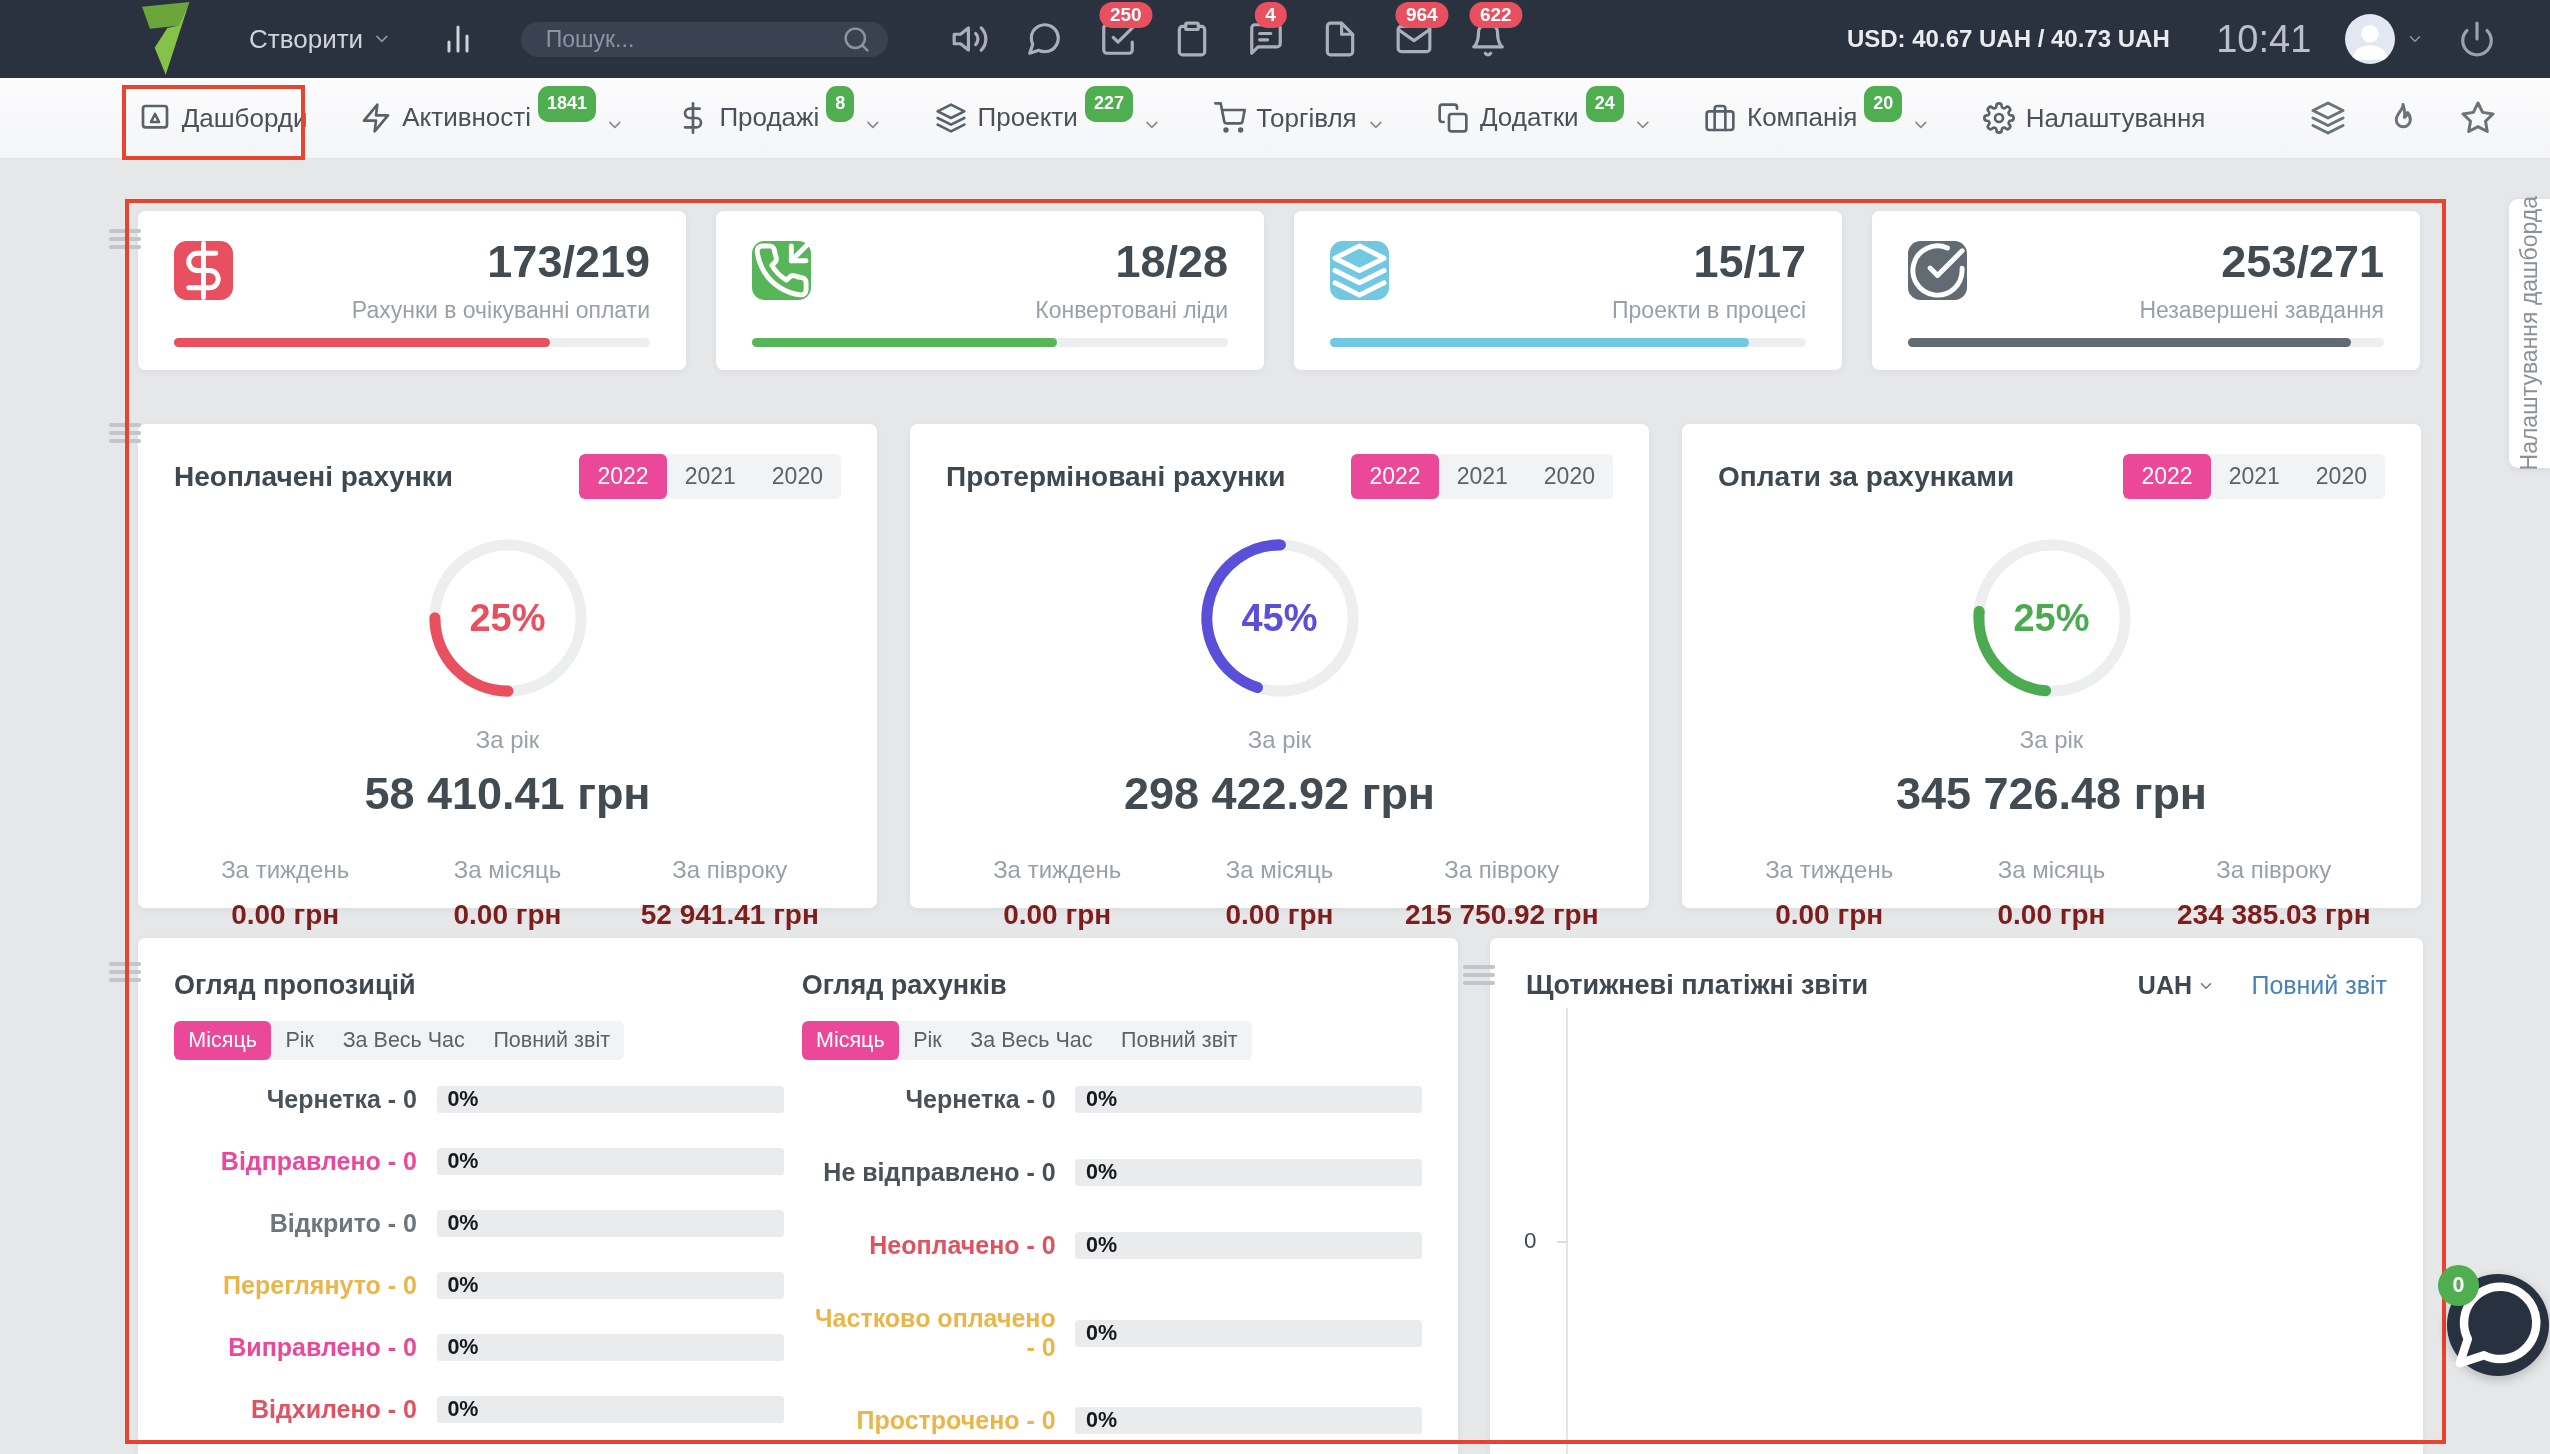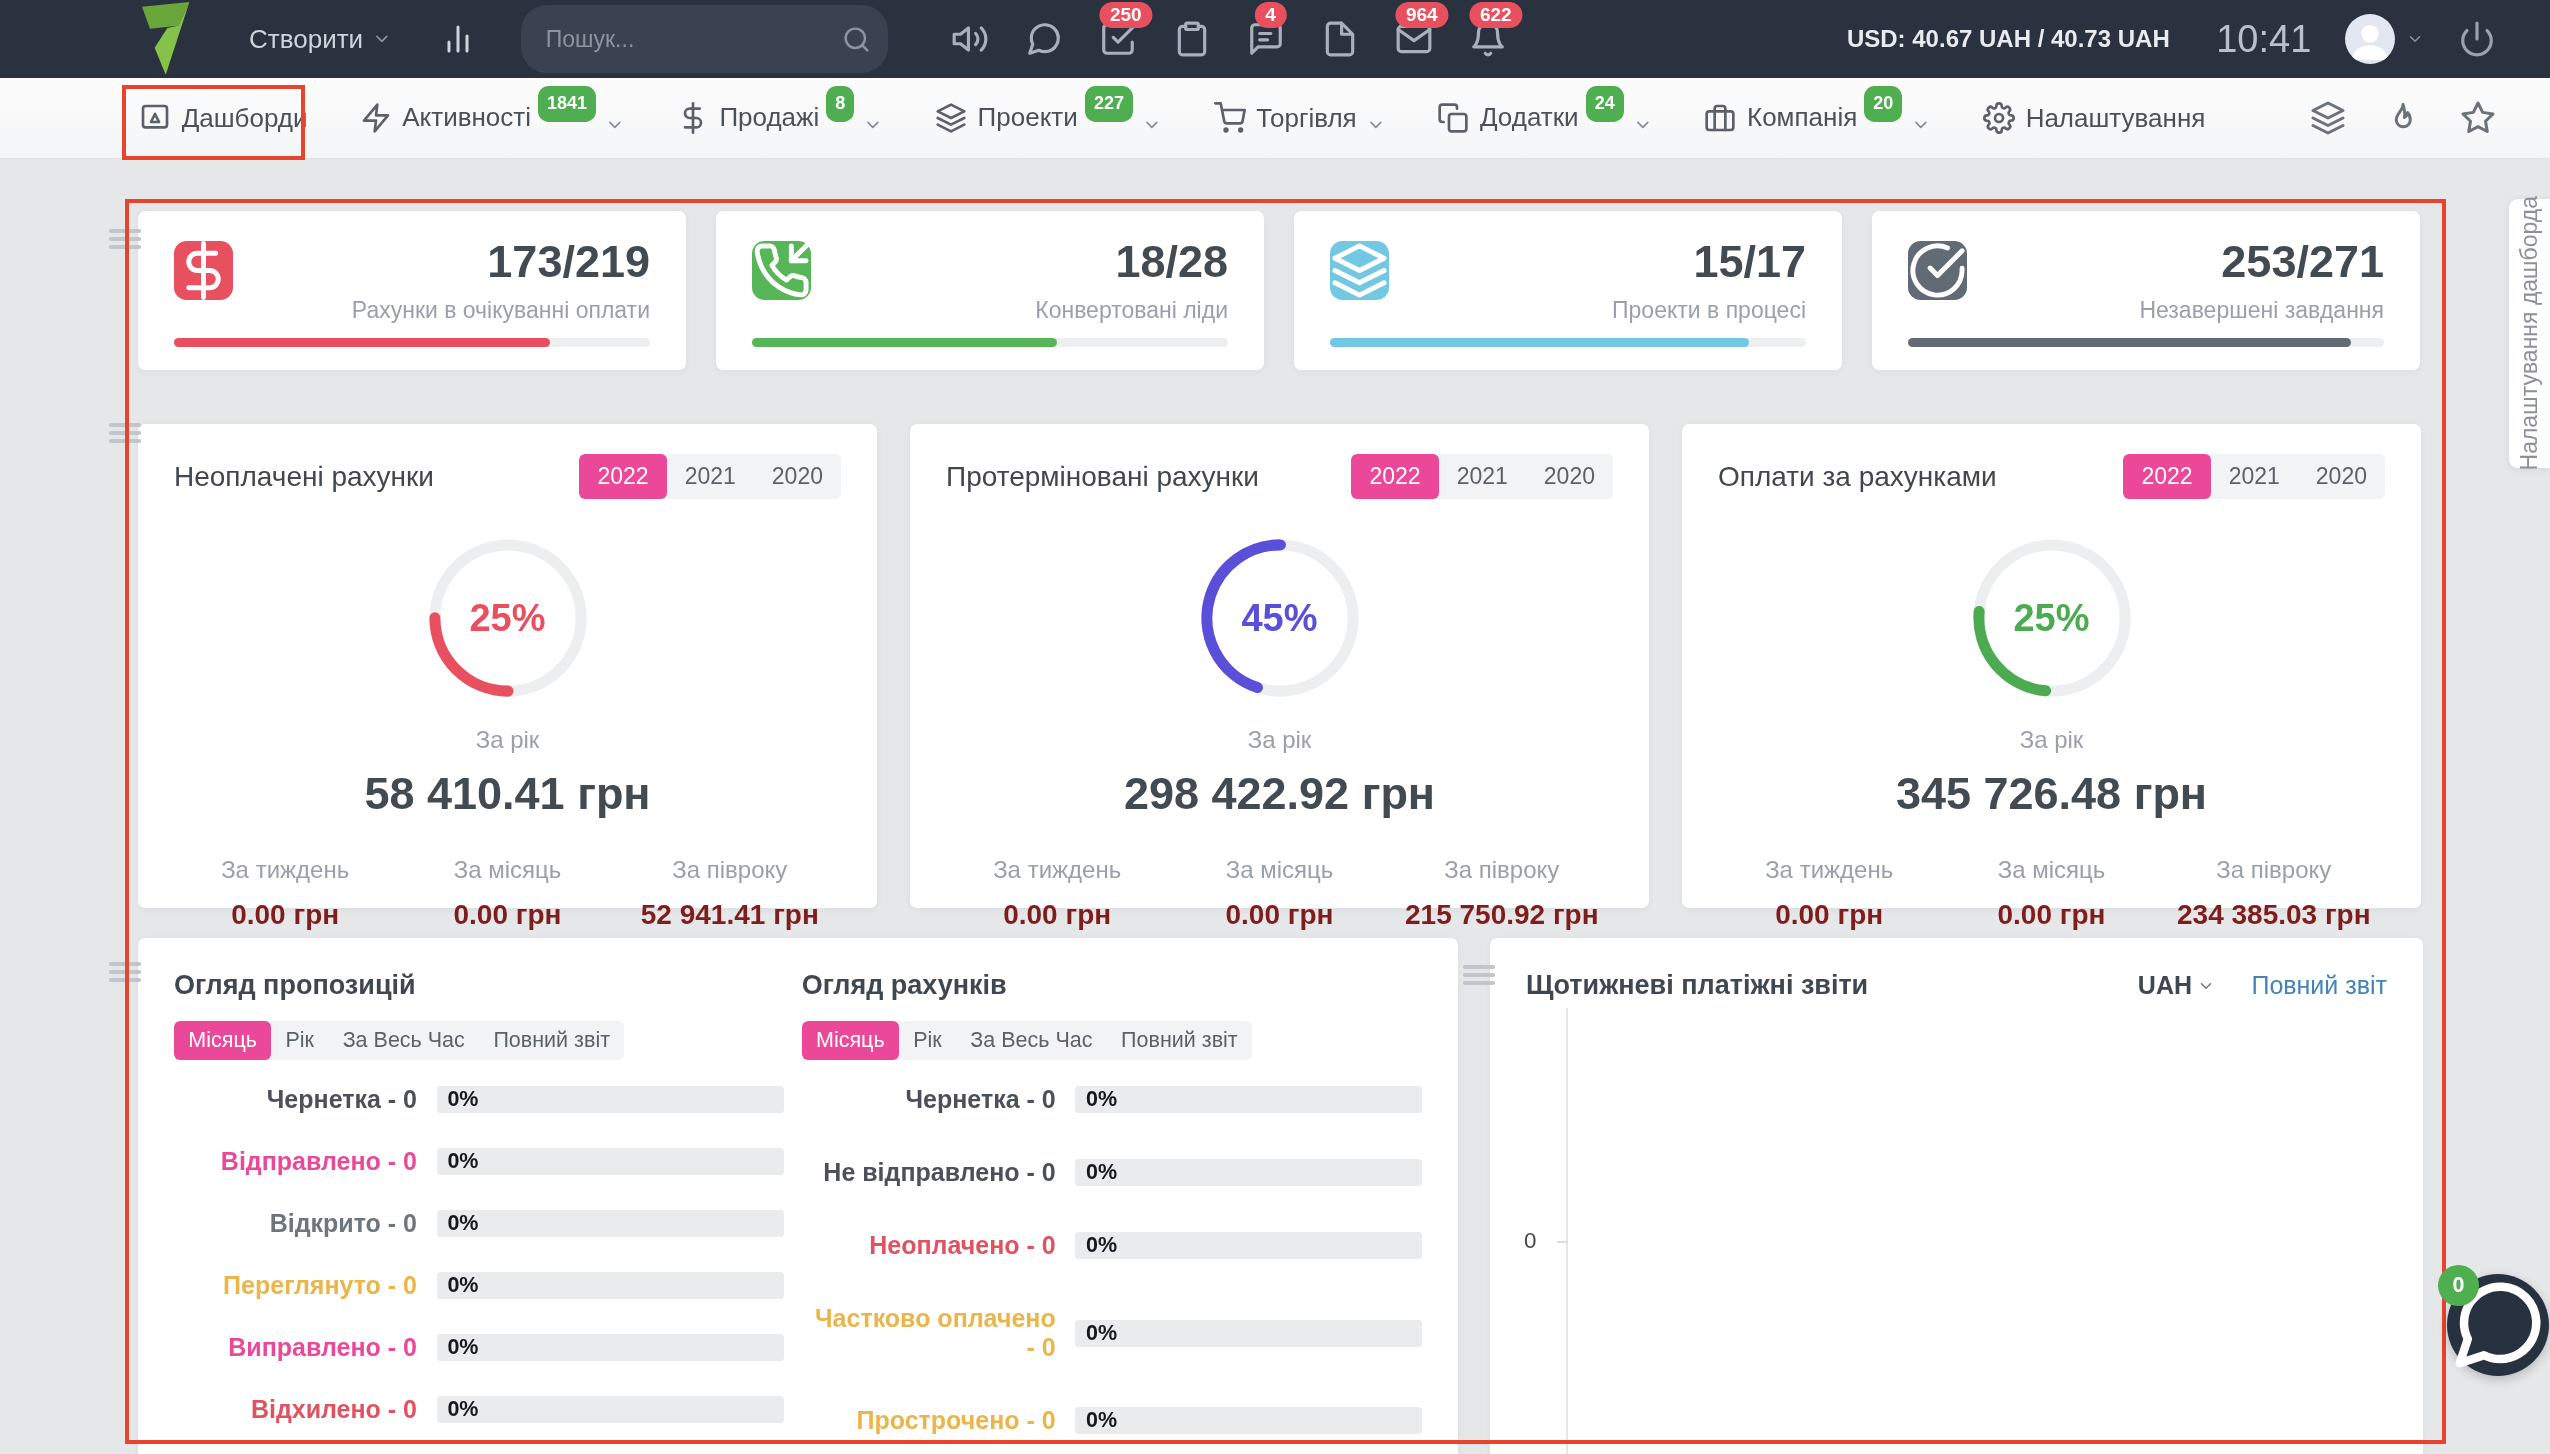--- a/index.html
+++ b/index.html
@@ -13,21 +13,21 @@
   .logo { display:flex; align-items:flex-start; gap:12.5px; margin-right:54px; }
   .logo-mark { width:57px; height:75px; margin-top:1.8px; }
   .logo-textwrap { position:relative; padding-top:12.5px; }
   .logo-brand { color:#fff; font-size:39px; font-weight:bold; letter-spacing:2.7px; line-height:1; }
   .logo-reg { color:#fff; font-size:18px; vertical-align:top; position:relative; top:-10.7px; }
   .logo-sub { display:inline-block; margin-top:5.4px; margin-left:81px; font-size:15px; font-weight:bold;
               letter-spacing:2.7px; color:#1f2630; background:linear-gradient(90deg,#f4f6f8,#b9bec7);
               border:0.9px solid #fff; padding:1.8px 9px; }
   .create-btn { display:flex; align-items:center; gap:9px; font-size:26px; color:#cfd3da; margin-right:48px; cursor:pointer; }
   .chart-btn { margin-right:45px; display:flex; align-items:center; }
-  .search-pill { width:367px; height:68px; background:#3a4252; border-radius:26px; display:flex;
+  .search-pill { width:367px; height:35px; background:#3a4252; border-radius:26px; display:flex;
                  align-items:center; padding:0 19.7px 0 25px; margin-right:63px; }
   .search-pill input { flex:1; background:transparent; border:none; outline:none; color:#c7ccd4;
                        font-size:23px; font-family:inherit; }
   .search-pill input::placeholder { color:#8d94a0; }
   .tb-icons { display:flex; align-items:center; gap:36px; margin-right:81px; }
   .tb-ic { position:relative; width:38px; height:38px; color:#aab0ba; cursor:pointer; }
   .badge-red { position:absolute; top:-18px; left:50%; transform:translateX(-35%); background:#e8505f;
                color:#fff; font-size:19px; font-weight:bold; padding:2.7px 10.7px; border-radius:14.3px; line-height:1.1; }
   .tb-right { display:flex; align-items:center; gap:34px; margin-left:auto; }
   .currency { font-size:24px; color:#e9ebee; font-weight:bold; white-space:nowrap; }
@@ -67,21 +67,21 @@
   .kpi-label { position:absolute; top:86px; right:36px; font-size:23px; color:#9aa0a8; }
   .kpi-bar { position:absolute; left:36px; right:36px; bottom:23px; height:9px; border-radius:4.5px; background:#eceef0; }
   .kpi-fill { height:9px; border-radius:4.5px; }
   .bg-red { background:#e8505f; } .bg-green { background:#57b657; }
   .bg-blue { background:#72c7e3; } .bg-dark { background:#626a74; }
 
   
   .donut-row { position:absolute; left:138px; top:424px; width:2284px; display:flex; gap:33px; }
   .dcard { width:739px; height:484px; padding:30px 36px; position:relative; }
   .dcard-head { display:flex; align-items:flex-start; justify-content:space-between; }
-  .dcard-title { font-size:28px; font-weight:normal; color:#3f4750; padding-top:7.2px; }
+  .dcard-title { font-size:28px; font-weight:bold; color:#3f4750; padding-top:7.2px; }
   .seg { display:flex; background:#f1f3f5; border-radius:5.4px; overflow:hidden; }
   .seg-tab { font-size:23px; color:#5a6268; padding:9px 18px; cursor:pointer; }
   .seg-tab.active { background:#ec4899; color:#fff; border-radius:6px; }
   .donut-wrap { position:relative; width:170px; height:170px; margin:34px auto 0 auto; }
   .donut-pct { position:absolute; inset:0; display:flex; align-items:center; justify-content:center;
                font-size:38px; font-weight:bold; }
   .c-red { color:#e8505f; } .c-purple { color:#5a4fd8; } .c-green { color:#4cab50; }
   .stroke-red { stroke:#e8505f; } .stroke-purple { stroke:#5a4fd8; } .stroke-green { stroke:#4cab50; }
   .d-period { text-align:center; font-size:24px; color:#9aa0a8; margin-top:23px; }
   .d-amount { text-align:center; font-size:45px; font-weight:bold; color:#424a52; margin-top:14.3px; }

